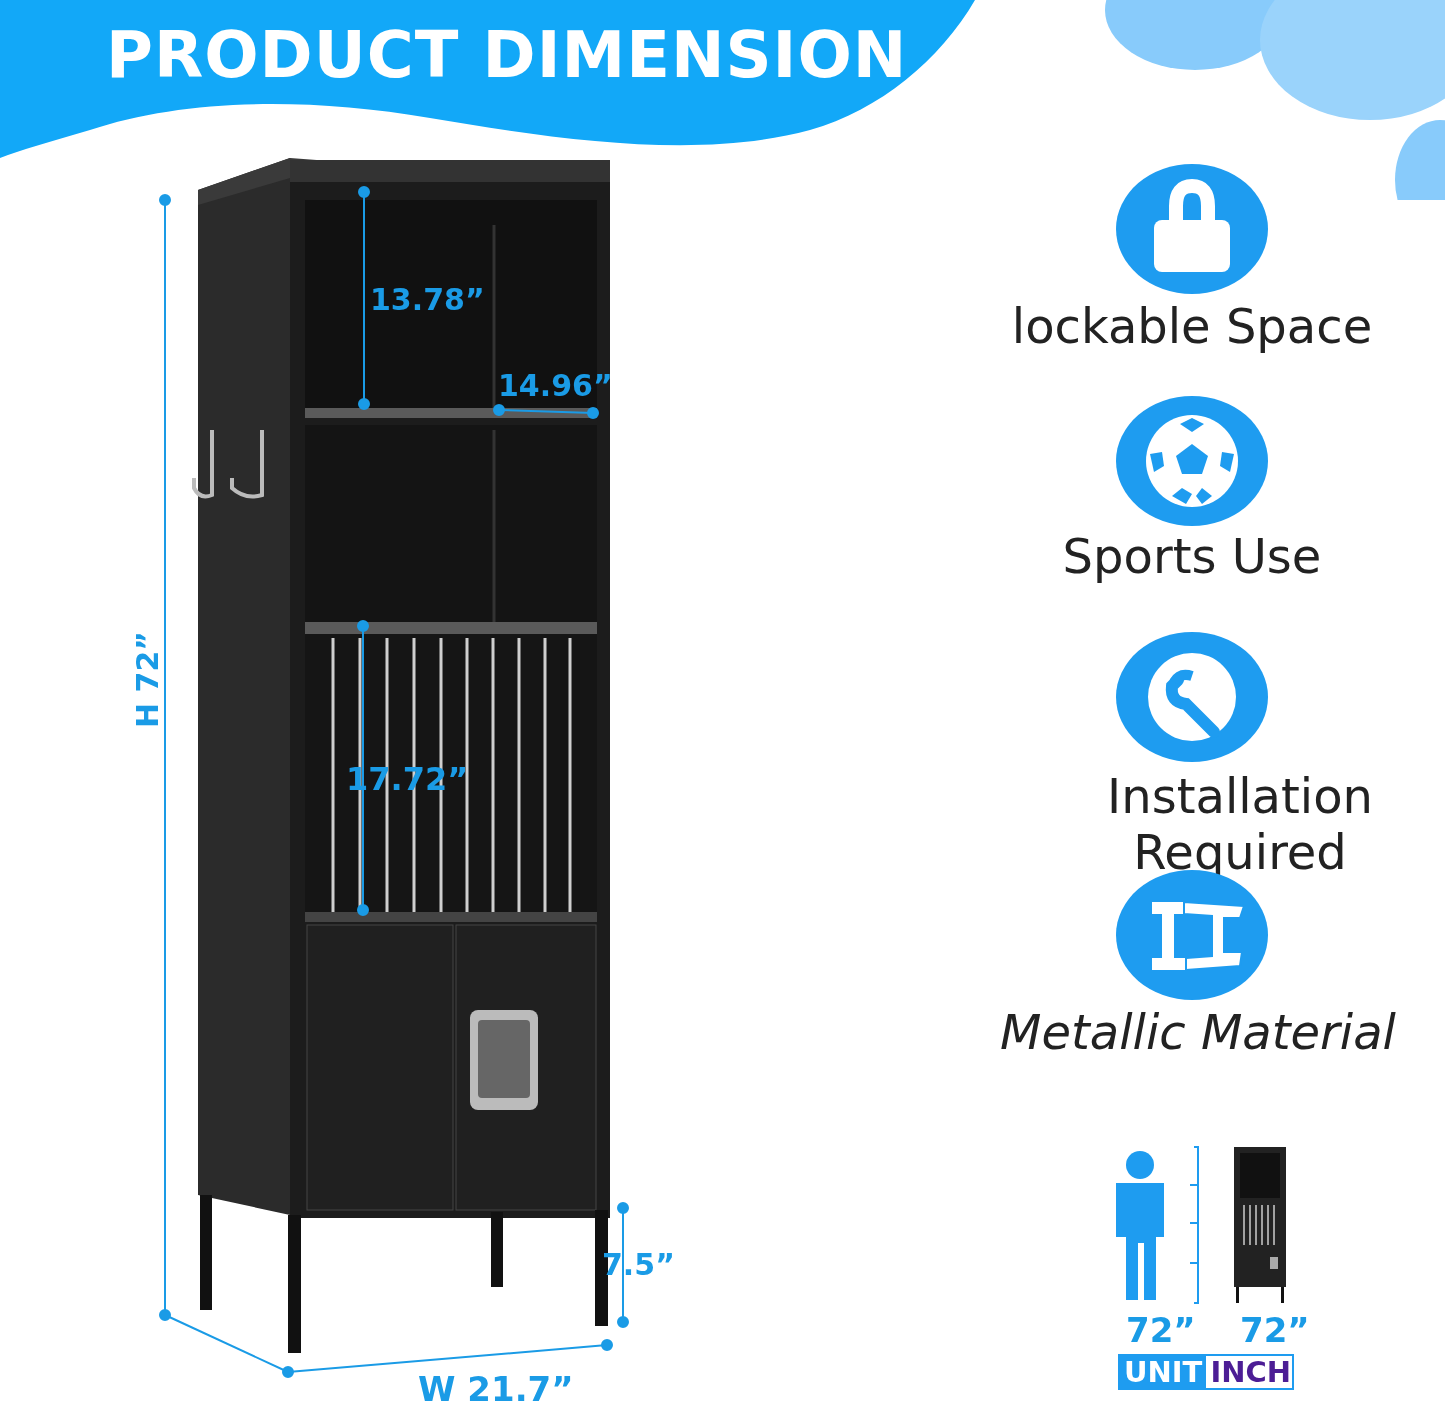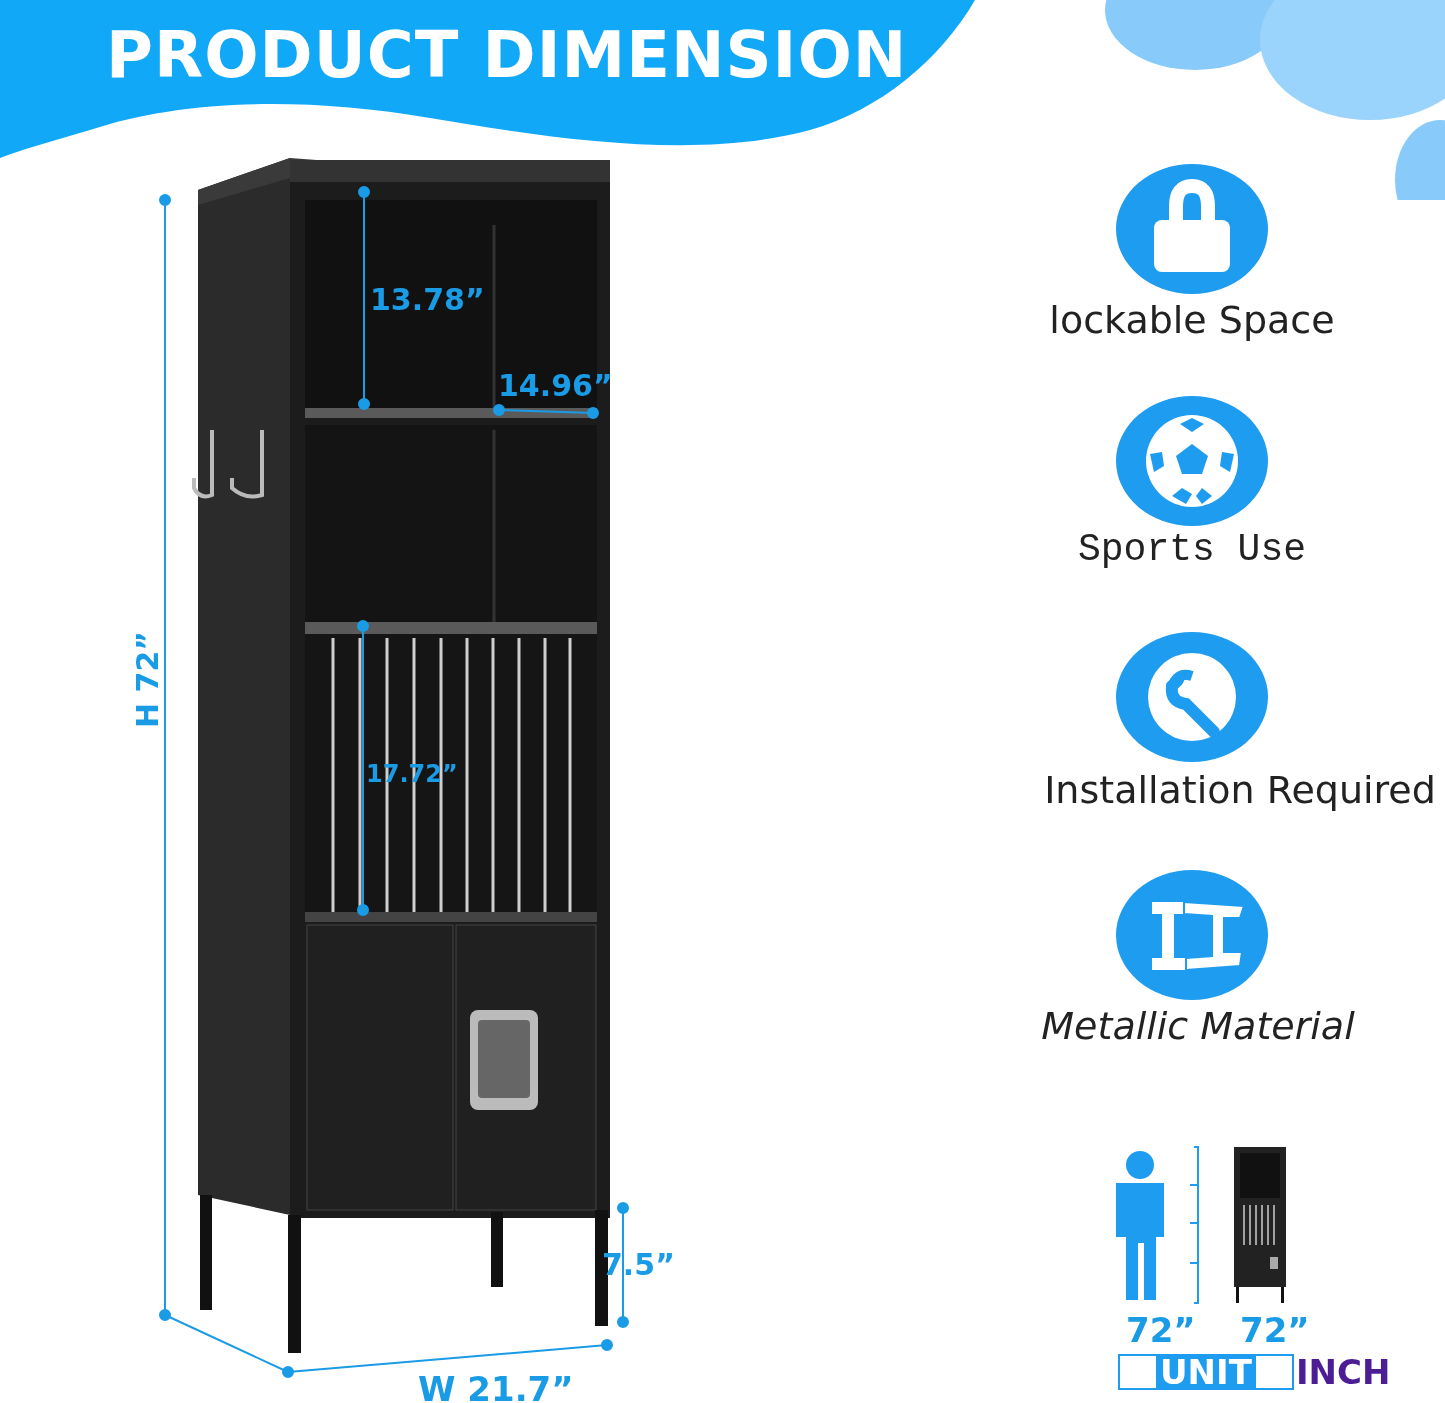--- a/index.html
+++ b/index.html
@@ -1,23 +1,23 @@
 <!DOCTYPE html>
 <html><head>
 <meta charset="utf-8">
 <style>
   html,body{margin:0;padding:0;background:#fff;}
   body{width:1445px;height:1403px;position:relative;overflow:hidden;font-family:"DejaVu Sans","Liberation Sans",sans-serif;}
   .abs{position:absolute;}
   .title{left:106px;top:18px;font-size:64px;font-weight:bold;color:#fff;letter-spacing:1px;font-family:"DejaVu Sans",sans-serif;text-align:center;}
   .dim{color:#1a9be6;font-weight:bold;font-family:"DejaVu Sans",sans-serif;}
-  .feat-label{position:absolute;font-size:38px;color:#222;text-align:center;width:480px;font-family:"DejaVu Sans",sans-serif;}
+  .feat-label{position:absolute;font-size:48px;color:#222;text-align:center;width:480px;font-family:"DejaVu Sans",sans-serif;}
   .feat-icon{position:absolute;width:152px;height:130px;border-radius:50%;background:#1e9cf0;}
   .unit-box{position:absolute;left:1118px;top:1354px;width:176px;height:36px;border:2px solid #1e9cf0;display:flex;box-sizing:border-box;}
-  .unit-box span{font-size:34px;font-weight:bold;line-height:32px;padding:0 4px;font-family:"DejaVu Sans",sans-serif;margin-left:36px;}
+  .unit-box span{font-size:29px;font-weight:bold;line-height:32px;padding:0 4px;font-family:"DejaVu Sans",sans-serif;}
 </style>
 </head>
 <body>
 
 <svg class="abs" style="left:0;top:0" width="1445" height="200" viewBox="0 0 1445 200">
   <path d="M0,0 L975,0 C940,60 880,110 810,130 C700,160 560,140 430,118 C300,96 180,100 90,130 C50,142 20,150 0,158 Z" fill="#12a8f8"></path>
   <ellipse cx="1195" cy="10" rx="90" ry="60" fill="#88cbfb"></ellipse>
   <ellipse cx="1370" cy="40" rx="110" ry="80" fill="#9ad3fb"></ellipse>
   <ellipse cx="1440" cy="180" rx="45" ry="60" fill="#88cbfb"></ellipse>
 </svg>
@@ -85,21 +85,21 @@
     <circle cx="499" cy="410" r="5"></circle>
       <circle cx="593" cy="413" r="5"></circle>
     <circle cx="363" cy="626" r="5"></circle>
       <circle cx="363" cy="910" r="5"></circle>
   </g>
 </svg>
 
 <div class="abs dim" style="left:92px;top:662px;font-size:30px;transform:rotate(-90deg);transform-origin:center;width:110px;text-align:center;">H 72”</div>
 <div class="abs dim" style="left:370px;top:282px;font-size:30px;">13.78”</div>
 <div class="abs dim" style="left:498px;top:368px;font-size:30px;text-align:right;">14.96”</div>
-<div class="abs dim" style="left:366px;top:760px;font-size:24px;">17.72”</div>
+<div class="abs dim" style="left:346px;top:760px;font-size:32px;">17.72”</div>
 <div class="abs dim" style="left:602px;top:1247px;font-size:30px;">7.5”</div>
 <div class="abs dim" style="left:418px;top:1369px;font-size:34px;">W 21.7”</div>
 
 <div class="feat-icon" style="left:1116px;top:164px;">
   <svg width="152" height="130" viewBox="0 0 152 130">
       <path d="M60,62 L60,42 Q60,22 76,22 Q92,22 92,42 L92,62" stroke="#fff" stroke-width="14" fill="none"></path>
       <rect x="38" y="56" width="76" height="52" rx="8" fill="#fff"></rect>
     </svg>
 </div>
 <div class="feat-label" style="left:952px;top:298px;">lockable Space</div>
@@ -108,21 +108,21 @@
   <svg width="152" height="130" viewBox="0 0 152 130">
       <circle cx="76" cy="65" r="46" fill="#fff"></circle>
       <polygon points="76,48 92,60 86,78 66,78 60,60" fill="#1e9cf0"></polygon>
       <polygon points="76,22 88,28 76,36 64,28" fill="#1e9cf0"></polygon>
       <polygon points="118,58 114,76 104,70 106,56" fill="#1e9cf0"></polygon>
       <polygon points="34,58 46,56 48,70 38,76" fill="#1e9cf0"></polygon>
       <polygon points="56,100 66,92 76,98 70,108" fill="#1e9cf0"></polygon>
       <polygon points="96,100 86,92 80,100 86,108" fill="#1e9cf0"></polygon>
     </svg>
 </div>
-<div class="feat-label" style="left:952px;top:528px;font-family:Liberation Mono, monospace;">Sports Use</div>
+<div class="feat-label" style="left:952px;top:528px;">Sports Use</div>
 
 <div class="feat-icon" style="left:1116px;top:632px;">
   <svg width="152" height="130" viewBox="0 0 152 130">
       <circle cx="76" cy="65" r="44" fill="#fff"></circle>
       <path d="M62,48 L56,54 Q54,70 70,72 L98,100" stroke="#1e9cf0" stroke-width="12" stroke-linecap="round" fill="none"></path>
       <path d="M58,50 Q64,40 76,44" stroke="#1e9cf0" stroke-width="10" fill="none"></path>
     </svg>
 </div>
 <div class="feat-label" style="left:1000px;top:768px;">Installation Required</div>
 

